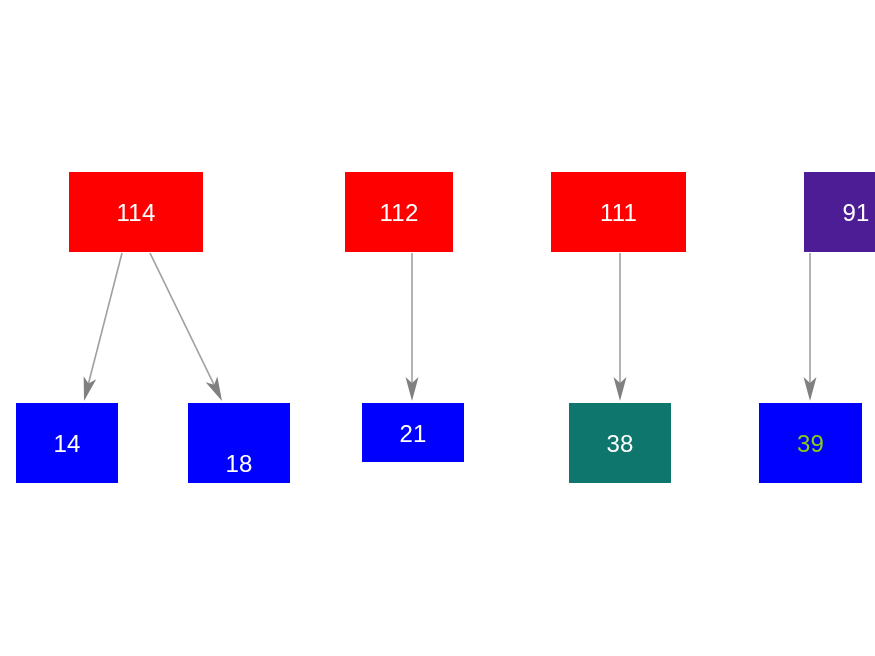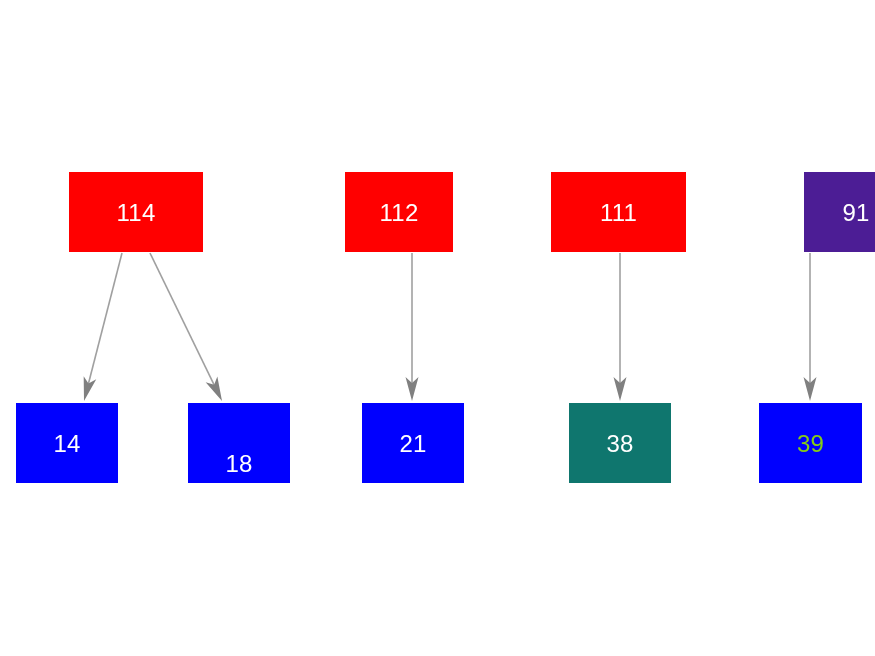--- a/index.html
+++ b/index.html
@@ -91,21 +91,21 @@
       </div>
       <div class="node node-red" style="left: 758px; top: 172px; width: 104px; height: 80px; background: #4c1d95; margin-left: 46px;">
         <span class="node-label" style="color: rgb(255, 255, 255);">91</span>
       </div>
       <div class="node node-blue" style="left: 16px; top: 403px; width: 102px; height: 80px; background: rgb(0, 0, 255);">
         <span class="node-label" style="color: rgb(255, 255, 255);">14</span>
       </div>
       <div class="node node-blue" style="left: 188px; top: 403px; width: 102px; height: 80px; background: rgb(0, 0, 255);">
         <span class="node-label" style="color: rgb(255, 255, 255); margin-top: 40px;">18</span>
       </div>
-      <div class="node node-blue" style="left: 362px; top: 403px; width: 102px; height: 80px; background: rgb(0, 0, 255);">
+      <div class="node node-blue" style="left: 362px; top: 403px; width: 102px; height: 59px; background: rgb(0, 0, 255);">
         <span class="node-label" style="color: rgb(255, 255, 255);">21</span>
       </div>
       <div class="node node-blue" style="left: 569px; top: 403px; width: 102px; height: 80px; background: #0f766e;">
         <span class="node-label" style="color: rgb(255, 255, 255);">38</span>
       </div>
       <div class="node node-blue" style="left: 759px; top: 403px; width: 103px; height: 80px; background: rgb(0, 0, 255);">
         <span class="node-label" style="color: #84cc16;">39</span>
       </div>
     </div>
 

